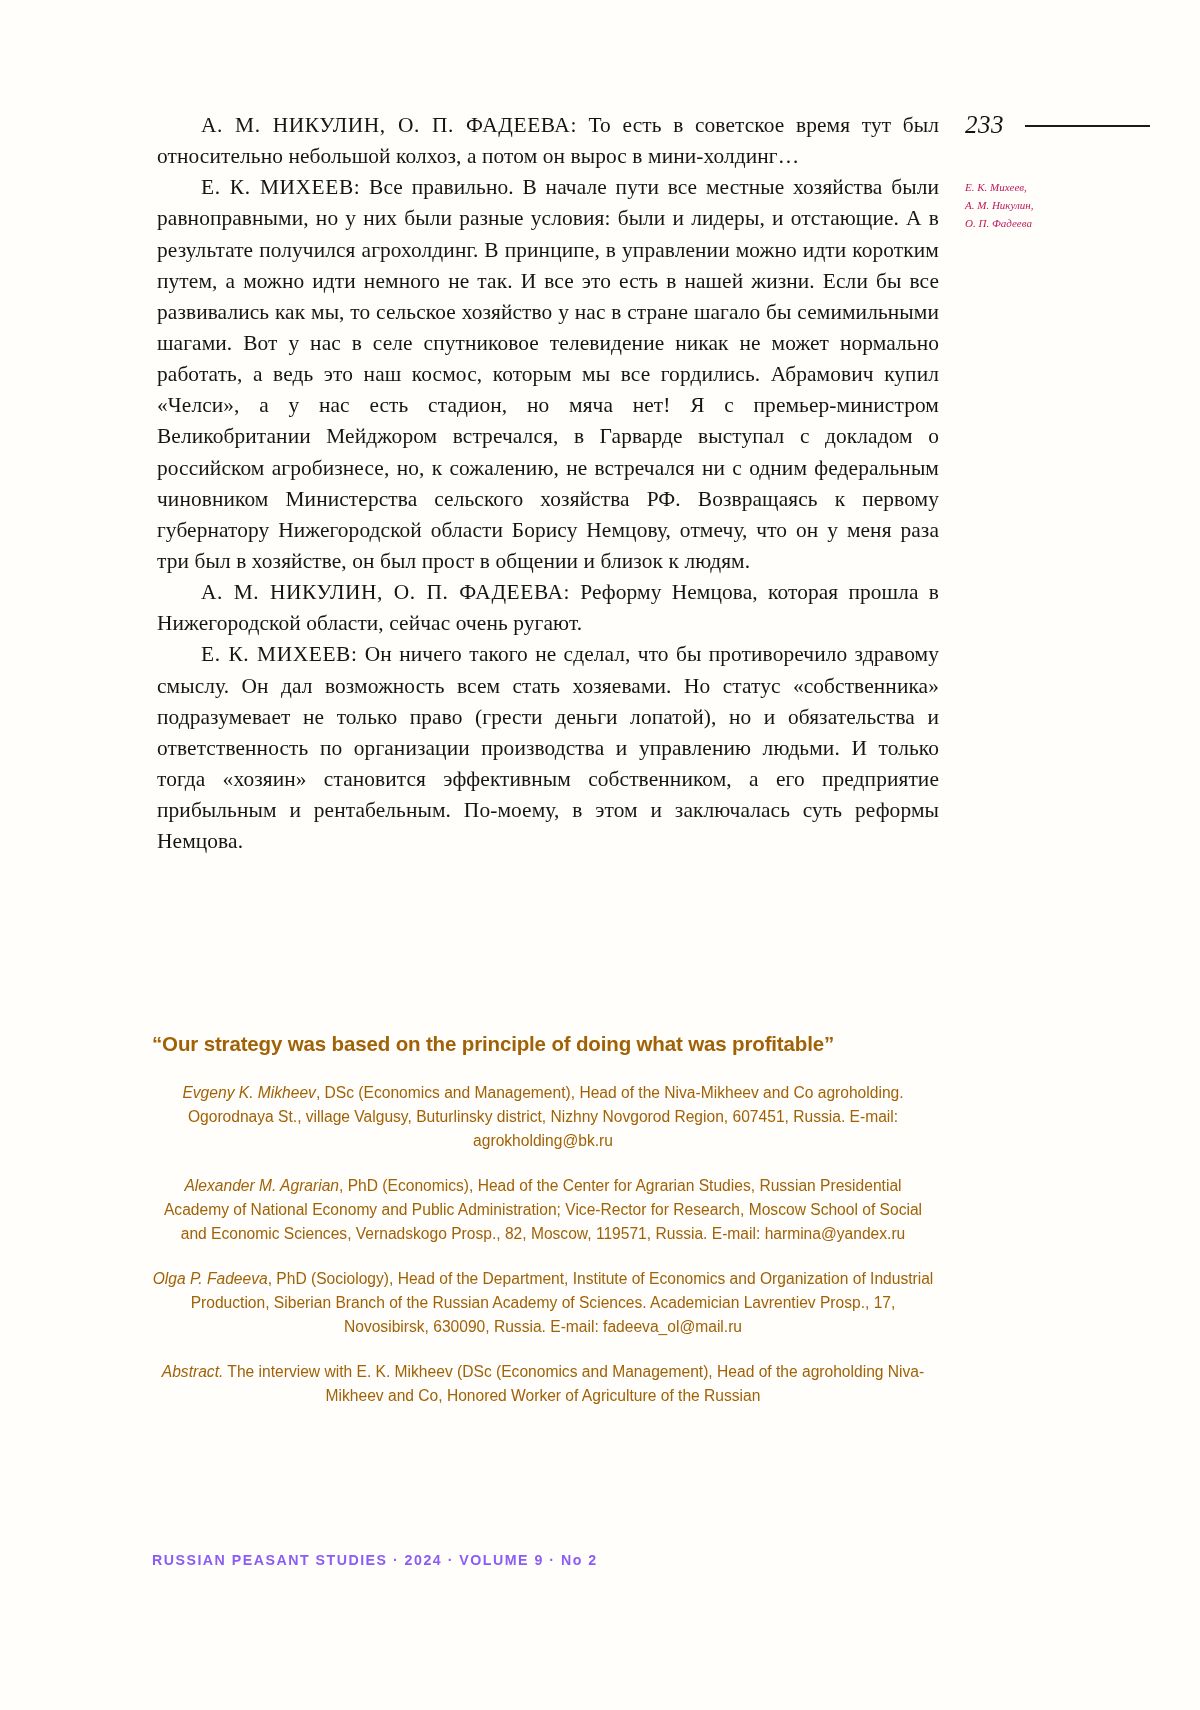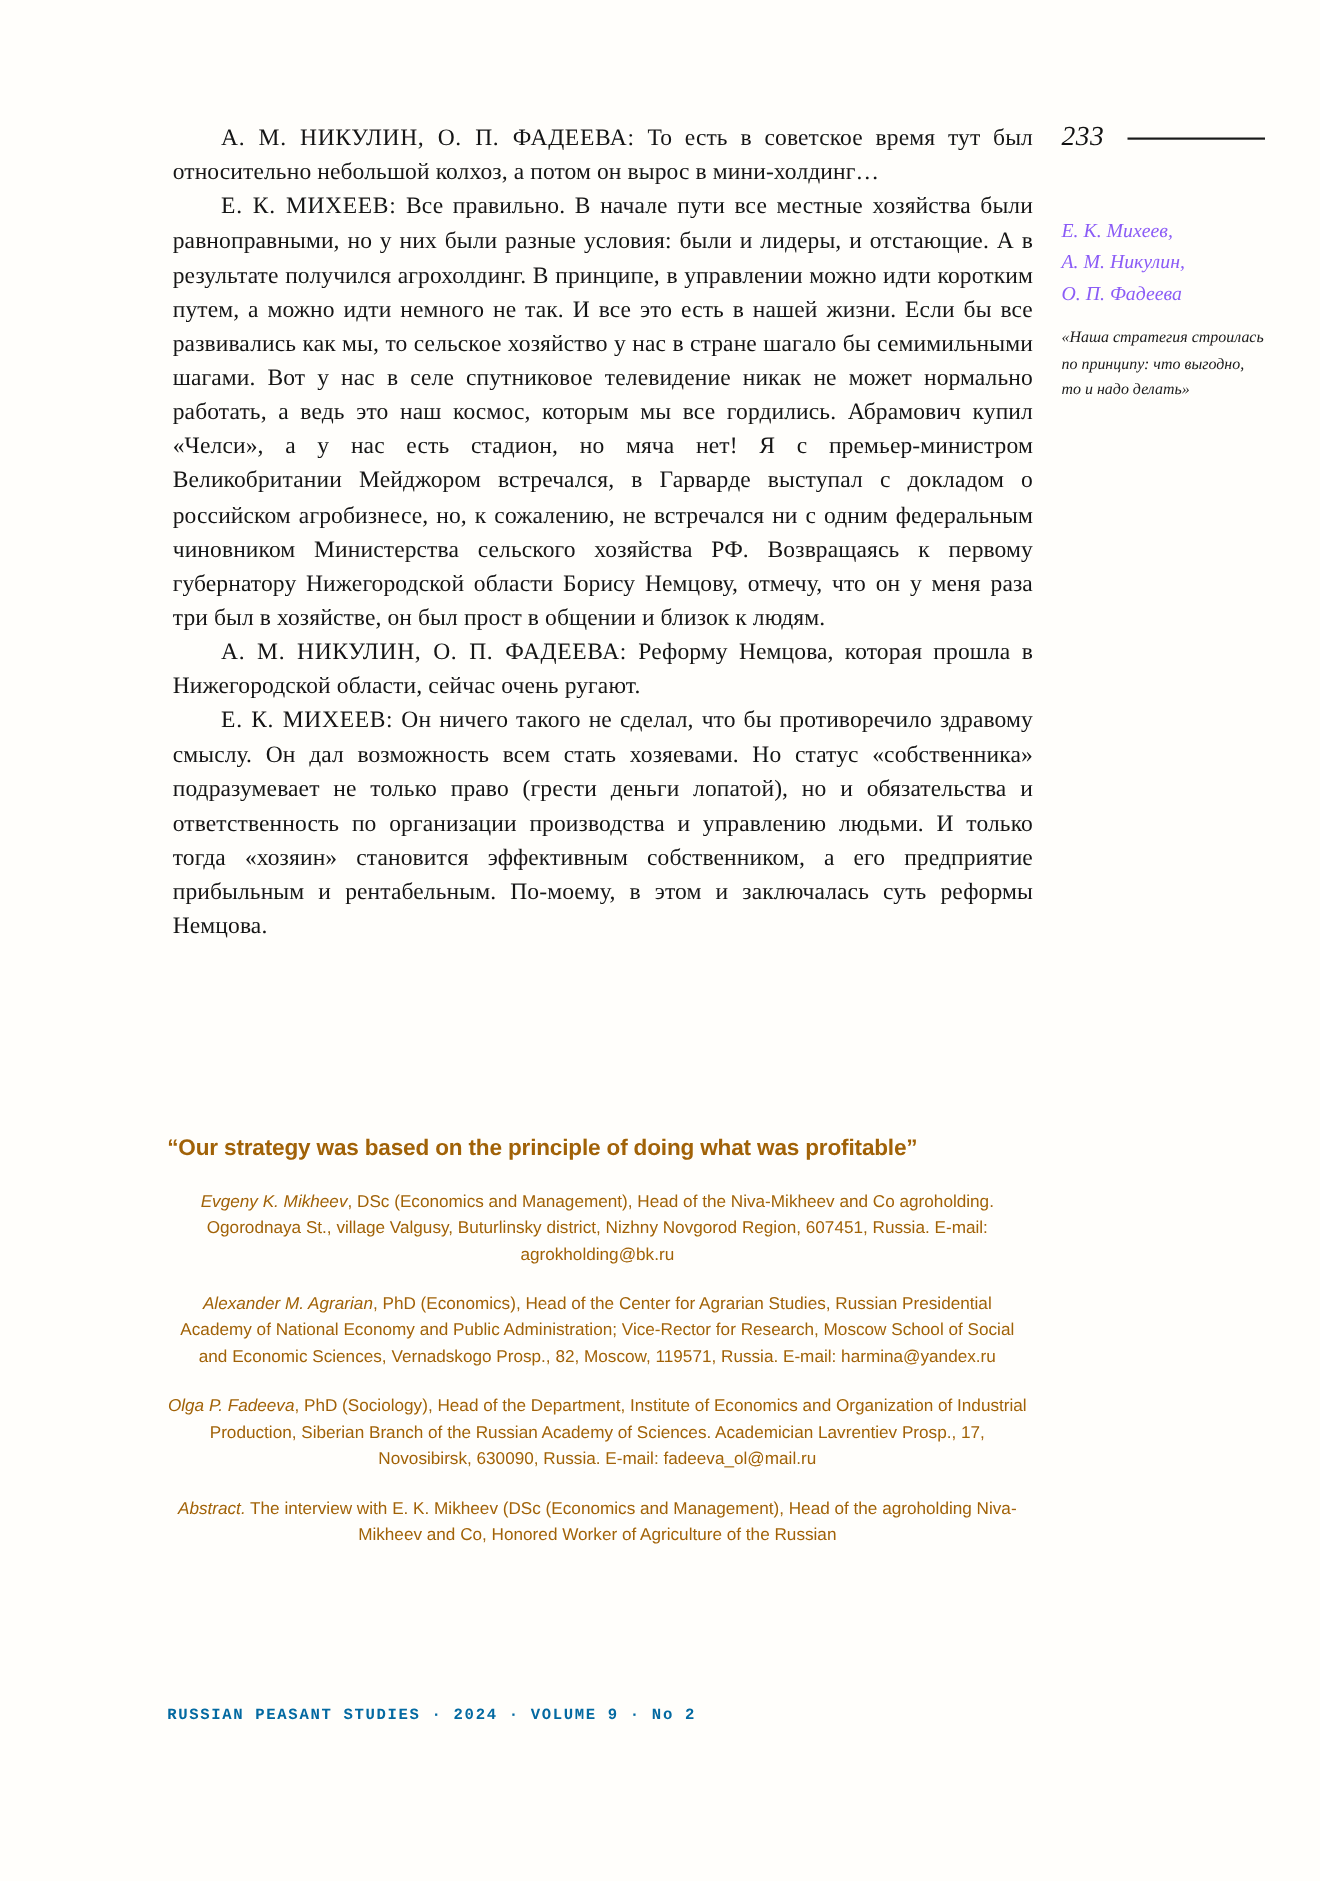--- a/index.html
+++ b/index.html
@@ -38,26 +38,26 @@
     line-height: 1;
     white-space: nowrap;
   }
   .folio-rule {
     flex: 1 1 auto;
     height: 2px;
     background: #1a1a1a;
     margin-top: 2px;
   }
   .margin-names {
-    margin-top: 58px;
+    margin-top: 42px;
     font-family: "Liberation Serif", serif;
     font-style: italic;
-    font-size: 18px;
+    font-size: 11px;
     line-height: 1.62;
-    color: #8b5cf6;
+    color: #be185d;
   }
   .margin-names div { white-space: nowrap; }
   .margin-quote {
     margin-top: 14px;
     font-family: "Liberation Serif", serif;
     font-style: italic;
     font-size: 14.5px;
     line-height: 1.62;
     color: #191919;
   }
@@ -113,44 +113,43 @@
   }
   .en-abstract-lead {
     font-style: italic;
   }
 
   
   .footer {
     position: absolute;
     left: 152px;
     top: 1552px;
-    font-family: Liberation Mono, monospace;
+    font-family: Liberation Sans, sans-serif;
     font-weight: bold;
     font-size: 14.2px;
     letter-spacing: 1.5px;
-    color: #0369a1;
+    color: #8b5cf6;
     white-space: nowrap;
   }
 </style>
 </head>
 <body>
 
 <div class="page">
 
   <div class="margin-col">
     <div class="folio-row">
       <div class="folio">233</div>
       <div class="folio-rule"></div>
     </div>
     <div class="margin-names">
       <div>Е. К. Михеев,</div>
       <div>А. М. Никулин,</div>
       <div>О. П. Фадеева</div>
     </div>
-    <div class="margin-quote">«Наша стратегия строилась по принципу: что выгодно, то и надо делать»</div>
   </div>
 
   <div class="main-col">
 
     <p class="body"><span class="speaker">А. М. НИКУЛИН, О. П. ФАДЕЕВА:</span><span> То есть в советское время тут был относительно небольшой колхоз, а потом он вырос в мини-холдинг…</span></p>
 
     <p class="body"><span class="speaker">Е. К. МИХЕЕВ:</span><span> Все правильно. В начале пути все местные хозяйства были равноправными, но у них были разные условия: были и лидеры, и отстающие. А в результате получился агрохолдинг. В принципе, в управлении можно идти коротким путем, а можно идти немного не так. И все это есть в нашей жизни. Если бы все развивались как мы, то сельское хозяйство у нас в стране шагало бы семимильными шагами. Вот у нас в селе спутниковое телевидение никак не может нормально работать, а ведь это наш космос, которым мы все гордились. Абрамович купил «Челси», а у нас есть стадион, но мяча нет! Я с премьер-министром Великобритании Мейджором встречался, в Гарварде выступал с докладом о российском агробизнесе, но, к сожалению, не встречался ни с одним федеральным чиновником Министерства сельского хозяйства РФ. Возвращаясь к первому губернатору Нижегородской области Борису Немцову, отмечу, что он у меня раза три был в хозяйстве, он был прост в общении и близок к людям.</span></p>
 
     <p class="body"><span class="speaker">А. М. НИКУЛИН, О. П. ФАДЕЕВА:</span><span> Реформу Немцова, которая прошла в Нижегородской области, сейчас очень ругают.</span></p>
 

